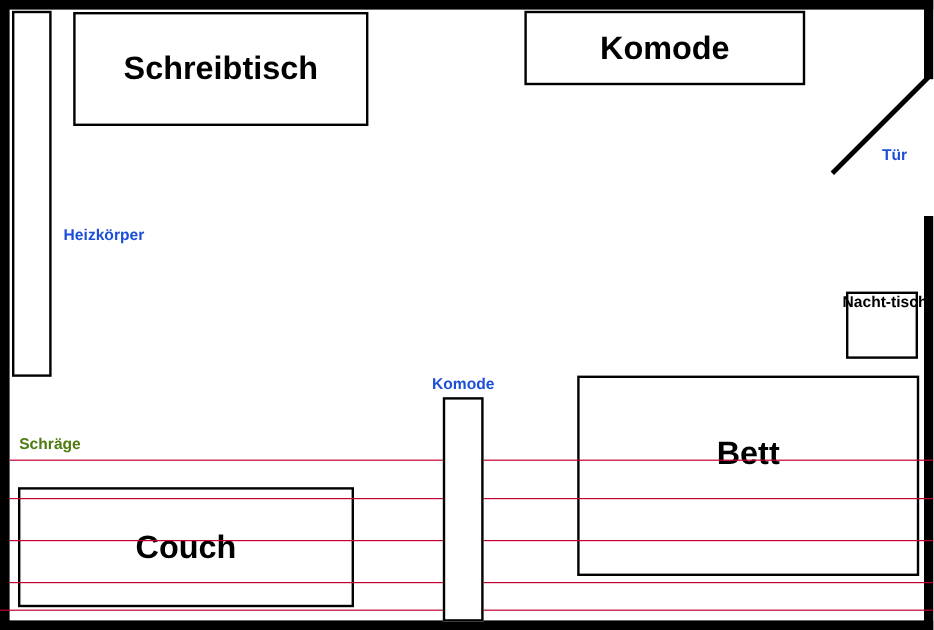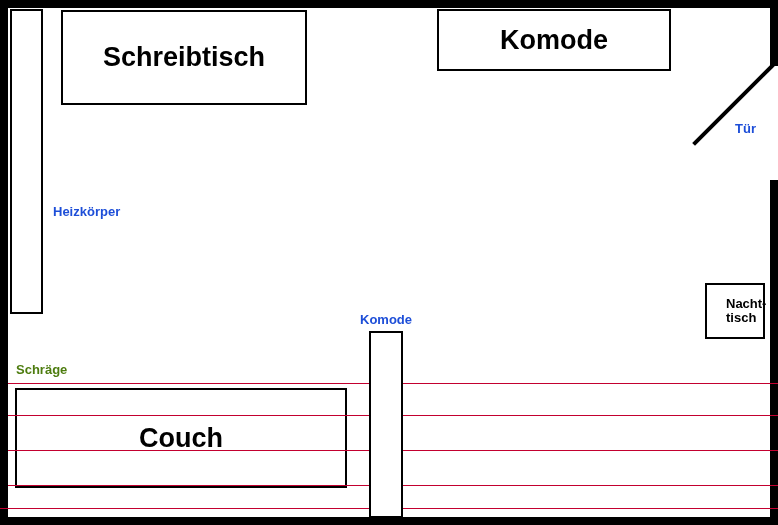--- a/index.html
+++ b/index.html
@@ -106,33 +106,36 @@
   <div class="furniture" style="left:10px; top:9px; width:33px; height:305px;"></div>
 
   <div class="furniture fur-lg" style="left:61px; top:10px; width:246px; height:95px;">
     <span class="fur-label">Schreibtisch</span>
   </div>
 
   <div class="furniture fur-lg" style="left:437px; top:9px; width:234px; height:62px;">
     <span class="fur-label">Komode</span>
   </div>
 
-  <div class="furniture fur-sm" style="left:705px; top:243px; width:60px; height:56px; flex-direction:column; align-items:flex-start; justify-content:center; padding-left:19px;margin-top:40px;">
+  <div class="furniture fur-sm" style="left:705px; top:243px; width:60px; height:56px; flex-direction:row; align-items:flex-start; justify-content:center; padding-left:5px;">
     <span class="fur-label" style="text-align:left;">Nacht-</span>
     <span class="fur-label" style="text-align:center;">tisch</span>
   </div>
 
   <div class="furniture" style="left:369px; top:331px; width:34px; height:187px; z-index:9;"></div>
 
+  <div class="furniture fur-lg" style="left:481px; top:313px; width:285px; height:167px; background:transparent;">
+    <span class="fur-label" style="position:relative; top:-18px;">Bett</span>
+  </div>
 
-  <div class="furniture fur-lg" style="left:15px; top:388px; width:332px; height:100px; background:transparent;">
+  <div class="furniture fur-lg" style="left:15px; top:406px; width:280px; height:100px; background:transparent;">
     <span class="fur-label">Couch</span>
   </div>
 
-  <div class="annot" style="left:53px; top:188px;margin-top:16px;">Heizkörper</div>
+  <div class="annot" style="left:53px; top:188px;">Heizkörper</div>
 
   <div class="annot" style="left:360px; top:312px;">Komode</div>
 
   <div class="annot" style="left:735px; top:121px;">Tür</div>
 
   <div class="schraege-label" style="left:16px; top:362px;">Schräge</div>
 
 </div>
 
 </body></html>

